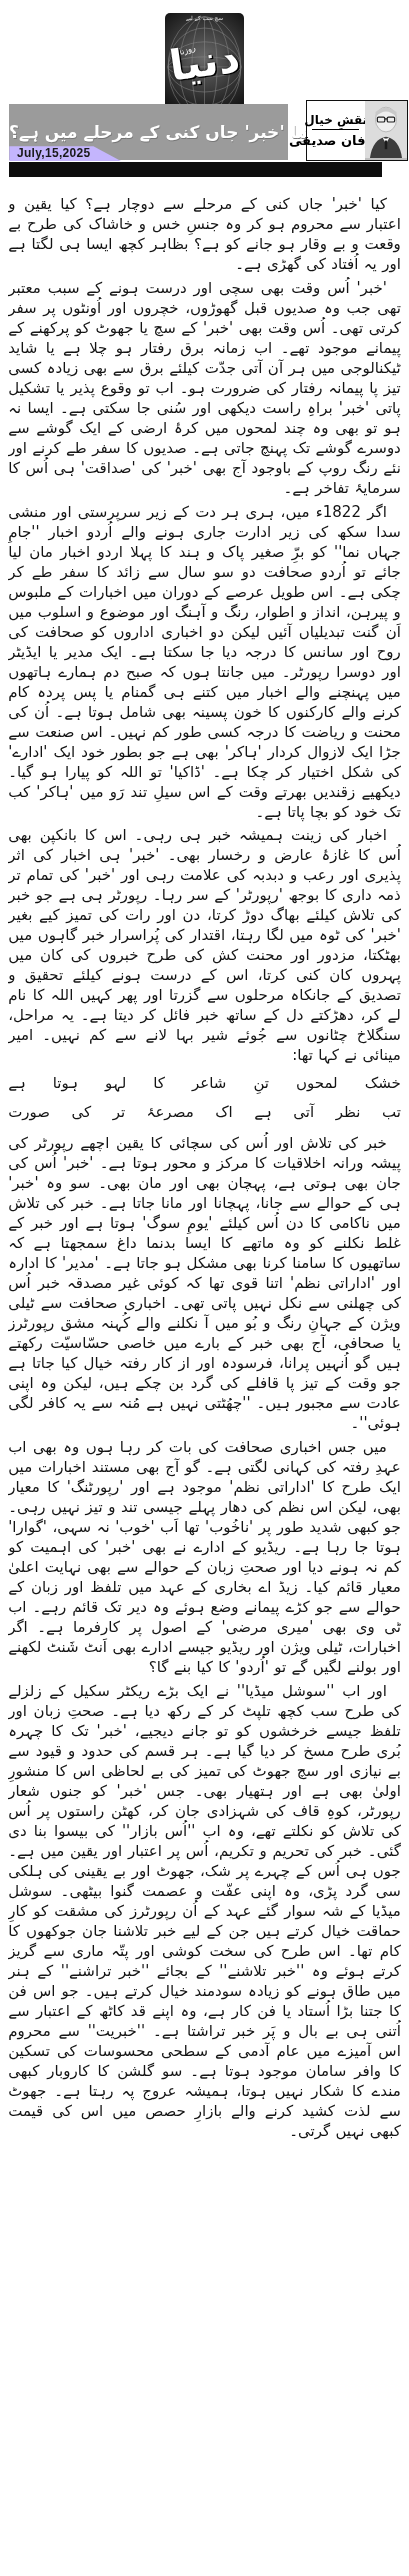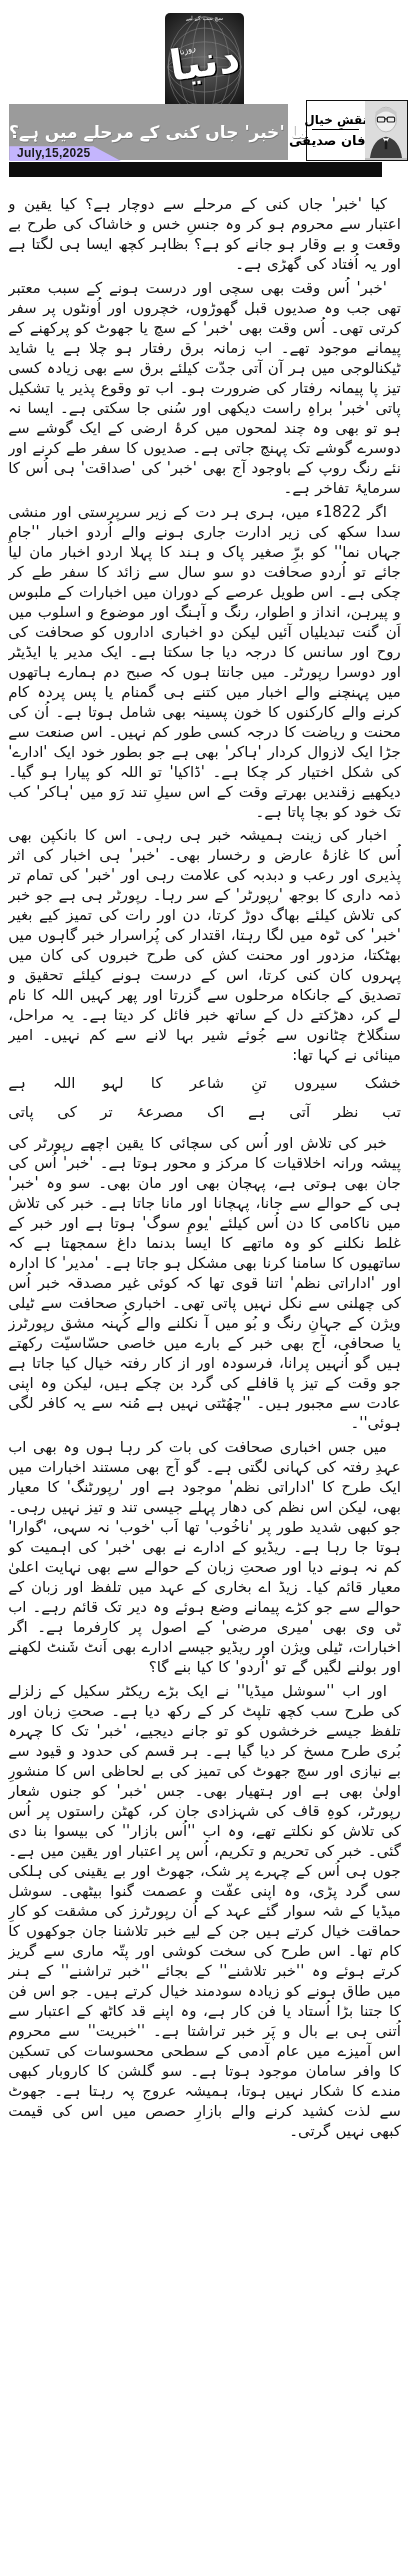--- a/index.html
+++ b/index.html
@@ -108,20 +108,20 @@
     </div>
   </div>
 </div>
 
 <div class="article" id="article-body">
     <p class="body-para">کیا 'خبر' جاں کنی کے مرحلے سے دوچار ہے؟ کیا یقین و اعتبار سے محروم ہو کر وہ جنسِ خس و خاشاک کی طرح بے وقعت و بے وقار ہو جانے کو ہے؟ بظاہر کچھ ایسا ہی لگتا ہے اور یہ اُفتاد کی گھڑی ہے۔</p>
     <p class="body-para">'خبر' اُس وقت بھی سچی اور درست ہونے کے سبب معتبر تھی جب وہ صدیوں قبل گھوڑوں، خچروں اور اُونٹوں پر سفر کرتی تھی۔ اُس وقت بھی 'خبر' کے سچ یا جھوٹ کو پرکھنے کے پیمانے موجود تھے۔ اب زمانہ برق رفتار ہو چلا ہے یا شاید ٹیکنالوجی میں ہر آن آتی جدّت کیلئے برق سے بھی زیادہ کسی تیز پا پیمانہ رفتار کی ضرورت ہو۔ اب تو وقوع پذیر یا تشکیل پاتی 'خبر' براہِ راست دیکھی اور سُنی جا سکتی ہے۔ ایسا نہ ہو تو بھی وہ چند لمحوں میں کرۂ ارضی کے ایک گوشے سے دوسرے گوشے تک پہنچ جاتی ہے۔ صدیوں کا سفر طے کرنے اور نئے رنگ روپ کے باوجود آج بھی 'خبر' کی 'صداقت' ہی اُس کا سرمایۂ تفاخر ہے۔</p>
     <p class="body-para">اگر 1822ء میں، ہری ہر دت کے زیر سرپرستی اور منشی سدا سکھ کی زیر ادارت جاری ہونے والے اُردو اخبار ''جامِ جہاں نما'' کو برِّ صغیر پاک و ہند کا پہلا اردو اخبار مان لیا جائے تو اُردو صحافت دو سو سال سے زائد کا سفر طے کر چکی ہے۔ اس طویل عرصے کے دوران میں اخبارات کے ملبوس و پیرہن، انداز و اطوار، رنگ و آہنگ اور موضوع و اسلوب میں اَن گنت تبدیلیاں آئیں لیکن دو اخباری اداروں کو صحافت کی روح اور سانس کا درجہ دیا جا سکتا ہے۔ ایک مدیر یا ایڈیٹر اور دوسرا رپورٹر۔ میں جانتا ہوں کہ صبح دم ہمارے ہاتھوں میں پہنچنے والے اخبار میں کتنے ہی گمنام یا پس پردہ کام کرنے والے کارکنوں کا خون پسینہ بھی شامل ہوتا ہے۔ اُن کی محنت و ریاضت کا درجہ کسی طور کم نہیں۔ اس صنعت سے جڑا ایک لازوال کردار 'ہاکر' بھی ہے جو بطور خود ایک 'ادارے' کی شکل اختیار کر چکا ہے۔ 'ڈاکیا' تو اللہ کو پیارا ہو گیا۔ دیکھیے زقندیں بھرتے وقت کے اس سیلِ تند رَو میں 'ہاکر' کب تک خود کو بچا پاتا ہے۔</p>
     <p class="body-para">اخبار کی زینت ہمیشہ خبر ہی رہی۔ اس کا بانکپن بھی اُس کا غازۂ عارض و رخسار بھی۔ 'خبر' ہی اخبار کی اثر پذیری اور رعب و دبدبہ کی علامت رہی اور 'خبر' کی تمام تر ذمہ داری کا بوجھ 'رپورٹر' کے سر رہا۔ رپورٹر ہی ہے جو خبر کی تلاش کیلئے بھاگ دوڑ کرتا، دن اور رات کی تمیز کیے بغیر 'خبر' کی ٹوہ میں لگا رہتا، اقتدار کی پُراسرار خبر گاہوں میں بھٹکتا، مزدور اور محنت کش کی طرح خبروں کی کان میں پہروں کان کنی کرتا، اس کے درست ہونے کیلئے تحقیق و تصدیق کے جانکاہ مرحلوں سے گزرتا اور پھر کہیں اللہ کا نام لے کر، دھڑکتے دل کے ساتھ خبر فائل کر دیتا ہے۔ یہ مراحل، سنگلاخ چٹانوں سے جُوئے شیر بہا لانے سے کم نہیں۔ امیر مینائی نے کہا تھا:</p>
     <div class="verse">
-      <div class="verse-line">خشک سیروں تنِ شاعر کا لہو اللہ ہے</div>
-      <div class="verse-line">تب نظر آتی ہے اک مصرعۂ تر کی پاتی</div>
+      <div class="verse-line">خشک لمحوں تنِ شاعر کا لہو ہوتا ہے</div>
+      <div class="verse-line">تب نظر آتی ہے اک مصرعۂ تر کی صورت</div>
     </div>
     <p class="body-para">خبر کی تلاش اور اُس کی سچائی کا یقین اچھے رپورٹر کی پیشہ ورانہ اخلاقیات کا مرکز و محور ہوتا ہے۔ 'خبر' اُس کی جان بھی ہوتی ہے، پہچان بھی اور مان بھی۔ سو وہ 'خبر' ہی کے حوالے سے جانا، پہچانا اور مانا جاتا ہے۔ خبر کی تلاش میں ناکامی کا دن اُس کیلئے 'یومِ سوگ' ہوتا ہے اور خبر کے غلط نکلنے کو وہ ماتھے کا ایسا بدنما داغ سمجھتا ہے کہ ساتھیوں کا سامنا کرنا بھی مشکل ہو جاتا ہے۔ 'مدیر' کا ادارہ اور 'اداراتی نظم' اتنا قوی تھا کہ کوئی غیر مصدقہ خبر اُس کی چھلنی سے نکل نہیں پاتی تھی۔ اخباری صحافت سے ٹیلی ویژن کے جہانِ رنگ و بُو میں آ نکلنے والے کُہنہ مشق رپورٹرز یا صحافی، آج بھی خبر کے بارے میں خاصی حسّاسیّت رکھتے ہیں گو اُنہیں پرانا، فرسودہ اور از کار رفتہ خیال کیا جاتا ہے جو وقت کے تیز پا قافلے کی گرد بن چکے ہیں، لیکن وہ اپنی عادت سے مجبور ہیں۔ ''چھُٹتی نہیں ہے مُنہ سے یہ کافر لگی ہوئی''۔</p>
     <p class="body-para">میں جس اخباری صحافت کی بات کر رہا ہوں وہ بھی اب عہدِ رفتہ کی کہانی لگتی ہے۔ گو آج بھی مستند اخبارات میں ایک طرح کا 'اداراتی نظم' موجود ہے اور 'رپورٹنگ' کا معیار بھی، لیکن اس نظم کی دھار پہلے جیسی تند و تیز نہیں رہی۔ جو کبھی شدید طور پر 'ناخُوب' تھا اَب 'خوب' نہ سہی، 'گوارا' ہوتا جا رہا ہے۔ ریڈیو کے ادارے نے بھی 'خبر' کی اہمیت کو کم نہ ہونے دیا اور صحتِ زبان کے حوالے سے بھی نہایت اعلیٰ معیار قائم کیا۔ زیڈ اے بخاری کے عہد میں تلفظ اور زبان کے حوالے سے جو کڑے پیمانے وضع ہوئے وہ دیر تک قائم رہے۔ اب ٹی وی بھی 'میری مرضی' کے اصول پر کارفرما ہے۔ اگر اخبارات، ٹیلی ویژن اور ریڈیو جیسے ادارے بھی اَنٹ شَنٹ لکھنے اور بولنے لگیں گے تو 'اُردو' کا کیا بنے گا؟</p>
     <p class="body-para">اور اب ''سوشل میڈیا'' نے ایک بڑے ریکٹر سکیل کے زلزلے کی طرح سب کچھ تلپٹ کر کے رکھ دیا ہے۔ صحتِ زبان اور تلفظ جیسے خرخشوں کو تو جانے دیجیے، 'خبر' تک کا چہرہ بُری طرح مسخ کر دیا گیا ہے۔ ہر قسم کی حدود و قیود سے بے نیازی اور سچ جھوٹ کی تمیز کی بے لحاظی اس کا منشورِ اولیٰ بھی ہے اور ہتھیار بھی۔ جس 'خبر' کو جنوں شعار رپورٹر، کوہِ قاف کی شہزادی جان کر، کھٹن راستوں پر اُس کی تلاش کو نکلتے تھے، وہ اب ''اُس بازار'' کی بیسوا بنا دی گئی۔ خبر کی تحریم و تکریم، اُس پر اعتبار اور یقین میں ہے۔ جوں ہی اُس کے چہرے پر شک، جھوٹ اور بے یقینی کی ہلکی سی گرد پڑی، وہ اپنی عفّت و عصمت گنوا بیٹھی۔ سوشل میڈیا کے شہ سوار گئے عہد کے اُن رپورٹرز کی مشقت کو کارِ حماقت خیال کرتے ہیں جن کے لیے خبر تلاشنا جان جوکھوں کا کام تھا۔ اس طرح کی سخت کوشی اور پتّہ ماری سے گریز کرتے ہوئے وہ ''خبر تلاشنے'' کے بجائے ''خبر تراشنے'' کے ہنر میں طاق ہونے کو زیادہ سودمند خیال کرتے ہیں۔ جو اس فن کا جتنا بڑا اُستاد یا فن کار ہے، وہ اپنے قد کاٹھ کے اعتبار سے اُتنی ہی بے بال و پَر خبر تراشتا ہے۔ ''خبریت'' سے محروم اس آمیزے میں عام آدمی کے سطحی محسوسات کی تسکین کا وافر سامان موجود ہوتا ہے۔ سو گلشن کا کاروبار کبھی مندے کا شکار نہیں ہوتا، ہمیشہ عروج پہ رہتا ہے۔ جھوٹ سے لذت کشید کرنے والے بازارِ حصص میں اس کی قیمت کبھی نہیں گرتی۔</p>
   </div>
 
 
 </body></html>

